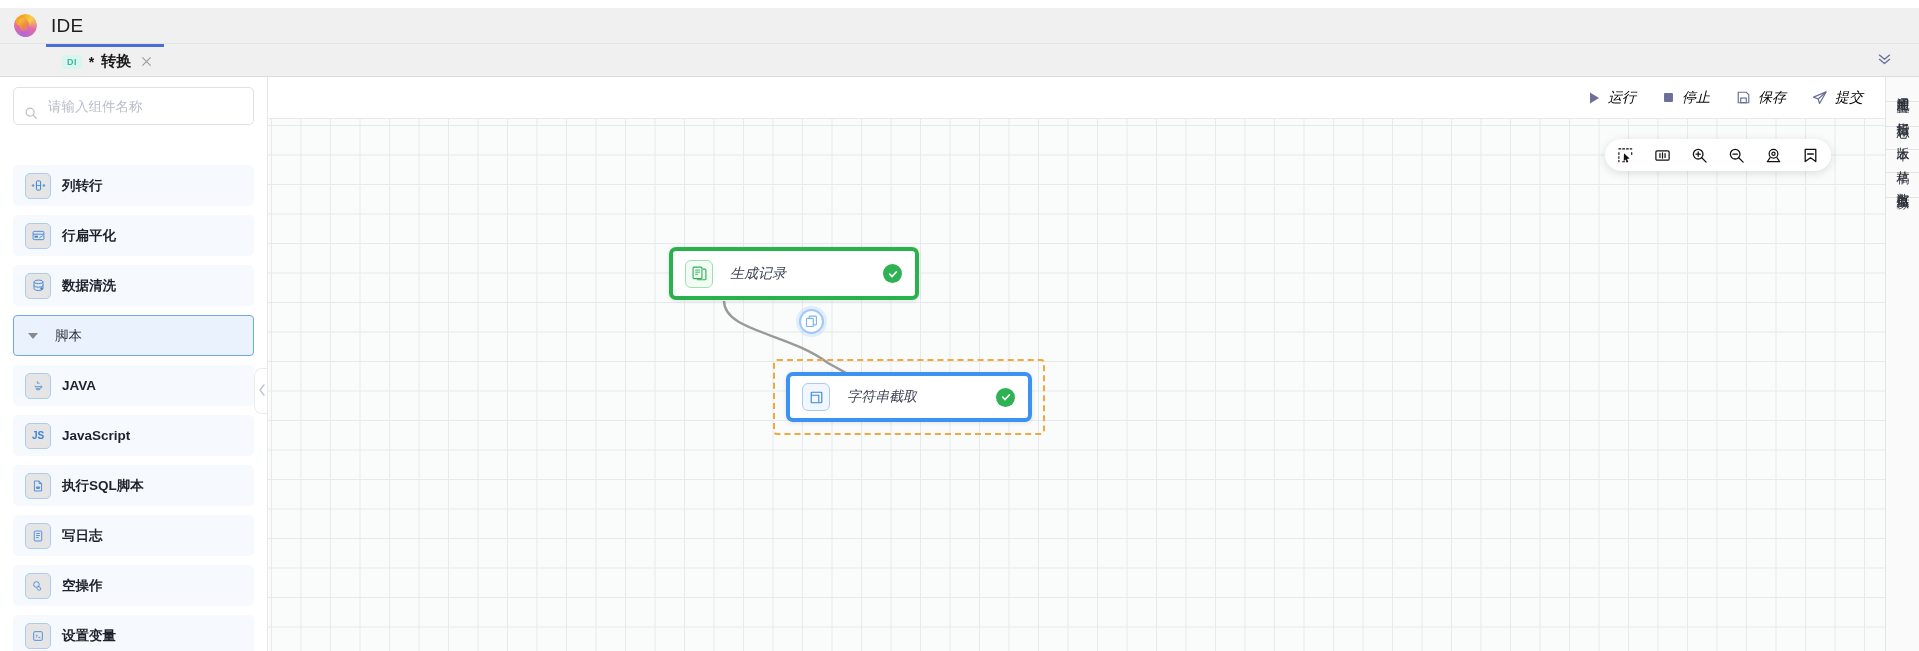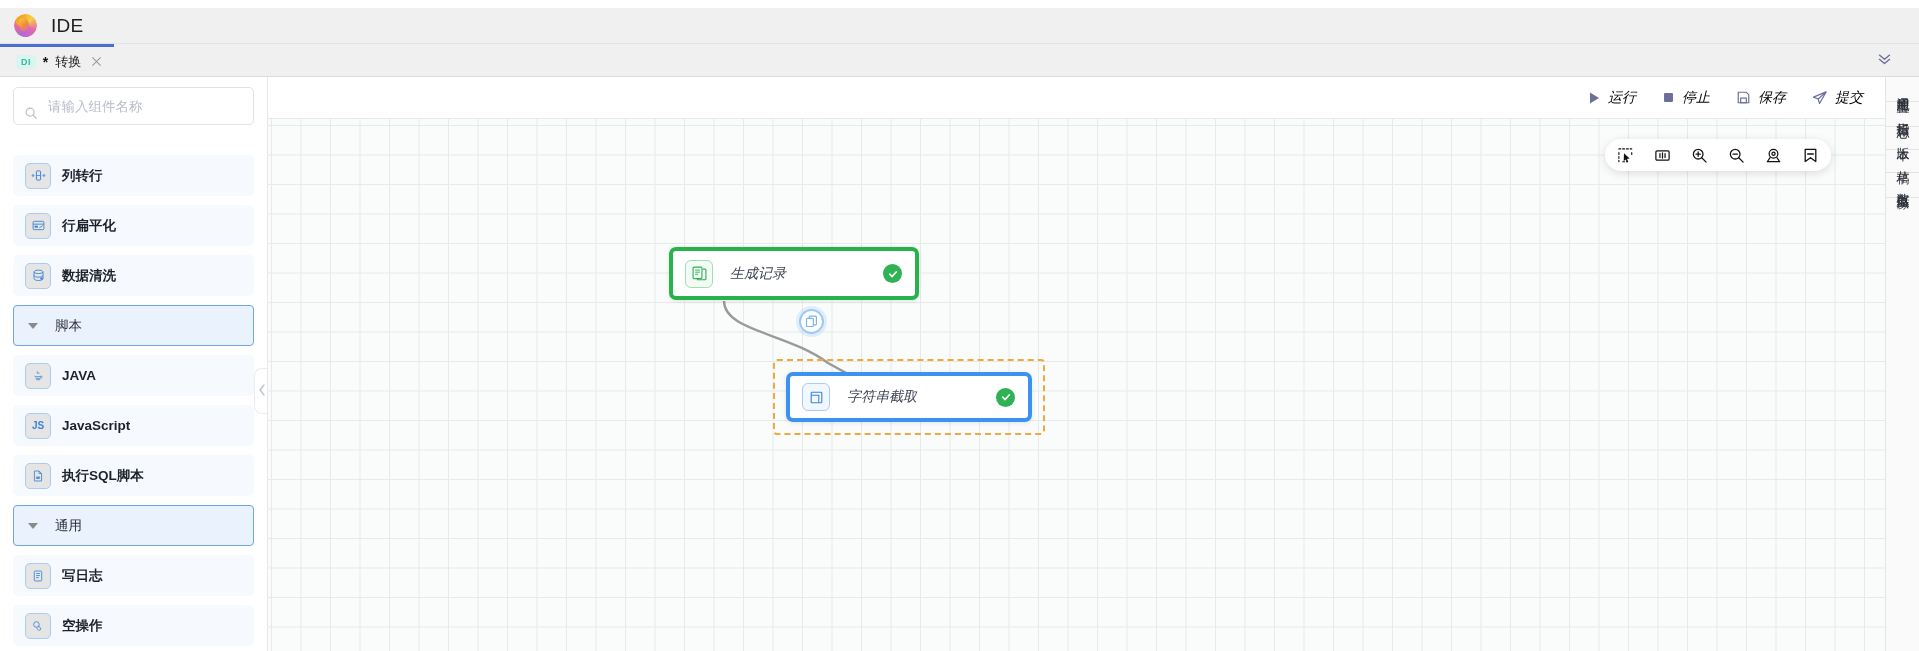--- a/index.html
+++ b/index.html
@@ -50,29 +50,30 @@
     position: relative;
   }
   .tab {
     display: flex; align-items: center; gap: 7px;
     padding: 0 12px 0 16px;
     background: #f0f0f0;
     border-top: 3px solid #4a6fd4;
     font-size: 13px;
     color: #1a1a1a;
     cursor: pointer;
+    margin-left: 46px;
   }
   .tab-badge {
     background: #d8f5ef; color: #3fb8a0;
     font-size: 9px; font-weight: bold;
     padding: 2px 5px; border-radius: 3px;
     letter-spacing: .4px;
   }
   .tab-dirty { color: #111; font-size: 14px; font-weight: bold; line-height: 1; }
-  .tab-label { font-weight: normal; font-size: 13px; }
+  .tab-label { font-weight: bold; font-size: 15px; }
   .tab-close { color: #9a9a9a; font-size: 14px; margin-left: 3px; cursor: pointer; }
   .tabstrip-right {
     margin-left: auto;
     display: flex; align-items: center;
     padding-right: 26px;
   }
   .chev-dbl { color: #6b6f99; display: block; }
 
   
   .workspace { display: flex; height: calc(651px - 36px - 33px); width: 100%; }
@@ -82,21 +83,21 @@
     width: 268px; flex: 0 0 268px;
     background: #ffffff;
     border-right: 1px solid #e8e8e8;
     padding: 10px 13px 0 13px;
     overflow: hidden;
     position: relative;
   }
   .search-wrap {
     position: relative;
     height: 52px;
-    margin-bottom: 16px;
+    margin-bottom: 26px;
   }
   .search-input {
     width: 100%; height: 38px;
     border: 1px solid #dfe2ea; border-radius: 5px;
     padding: 0 10px 0 34px;
     font-size: 13.5px;
     color: #aeb3c2;
     background: #fff;
     outline: none;
     font-family: inherit;
@@ -382,24 +383,20 @@
       <span class="pal-icon">
         <svg width="14" height="14" viewBox="0 0 18 18" fill="none" stroke="currentColor" stroke-width="1.1">
           <path d="M4.4 2.6h6l3.2 3.2v9.6H4.4z"></path>
           <path d="M10.4 2.6v3.2h3.2"></path>
           <rect x="6.2" y="9.6" width="5.6" height="3.2" rx="1.4" fill="currentColor" stroke="none" opacity=".85"></rect>
         </svg>
       </span>
       <span class="pal-label">执行SQL脚本</span>
     </div>
 
-    <div class="pal-group">
-      <span class="group-caret"></span>
-      <span class="group-label">通用</span>
-    </div>
 
     <div class="pal-item">
       <span class="pal-icon">
         <svg width="14" height="14" viewBox="0 0 18 18" fill="none" stroke="currentColor" stroke-width="1.1">
           <rect x="4.2" y="2.6" width="9.6" height="12.8" rx="1.2"></rect>
           <path d="M6.6 5.8h4.8M6.6 8.4h4.8M6.6 11h3.2"></path>
         </svg>
       </span>
       <span class="pal-label">写日志</span>
     </div>

